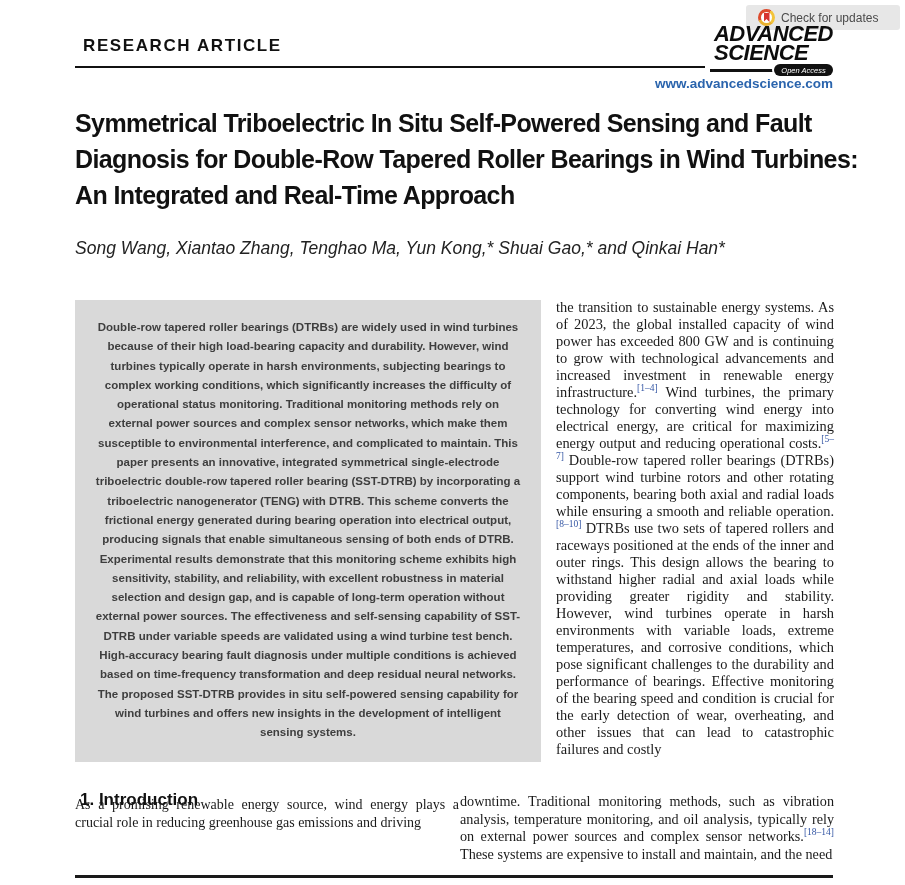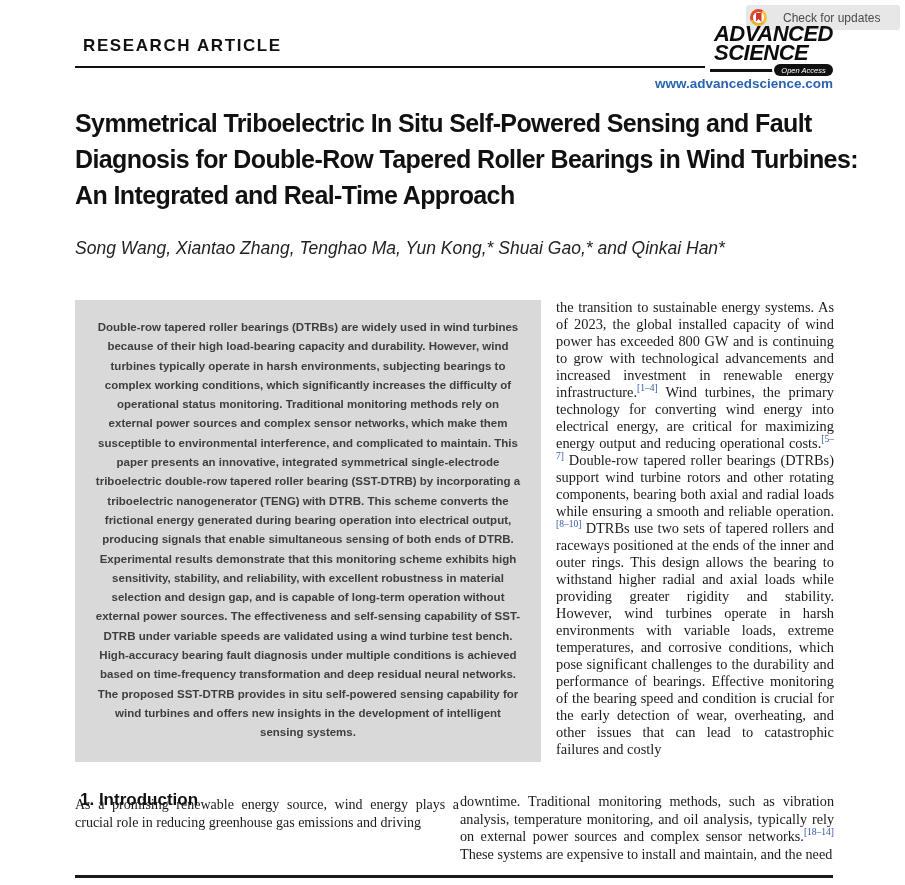--- a/index.html
+++ b/index.html
@@ -5,21 +5,21 @@
   html,body{margin:0;padding:0;}
   body{
     width:905px;height:885px;position:relative;background:#ffffff;
     font-family:"Liberation Serif",serif;color:#1a1a1a;overflow:hidden;
   }
   .abs{position:absolute;}
 
   
   .check-badge{
     left:746px;top:5px;height:25px;width:154px;background:#e7e7e7;
-    border-radius:3px;display:flex;align-items:center;gap:16px;padding:0 4px;
+    border-radius:3px;display:flex;align-items:center;gap:6px;padding:0 12px;
     box-sizing:border-box;cursor:pointer;
   }
   .crossmark{
     width:17px;height:17px;border-radius:50%;flex:0 0 auto;
     background:conic-gradient(from 140deg,#e8a codice;);
     background:conic-gradient(from 140deg,#e8b02e 0 30%,#dd4a2c 30% 70%,#f3c43b 70% 100%);
     display:flex;align-items:center;justify-content:center;
   }
   .crossmark-inner{
     width:11px;height:11px;border-radius:50%;background:#ffffff;

